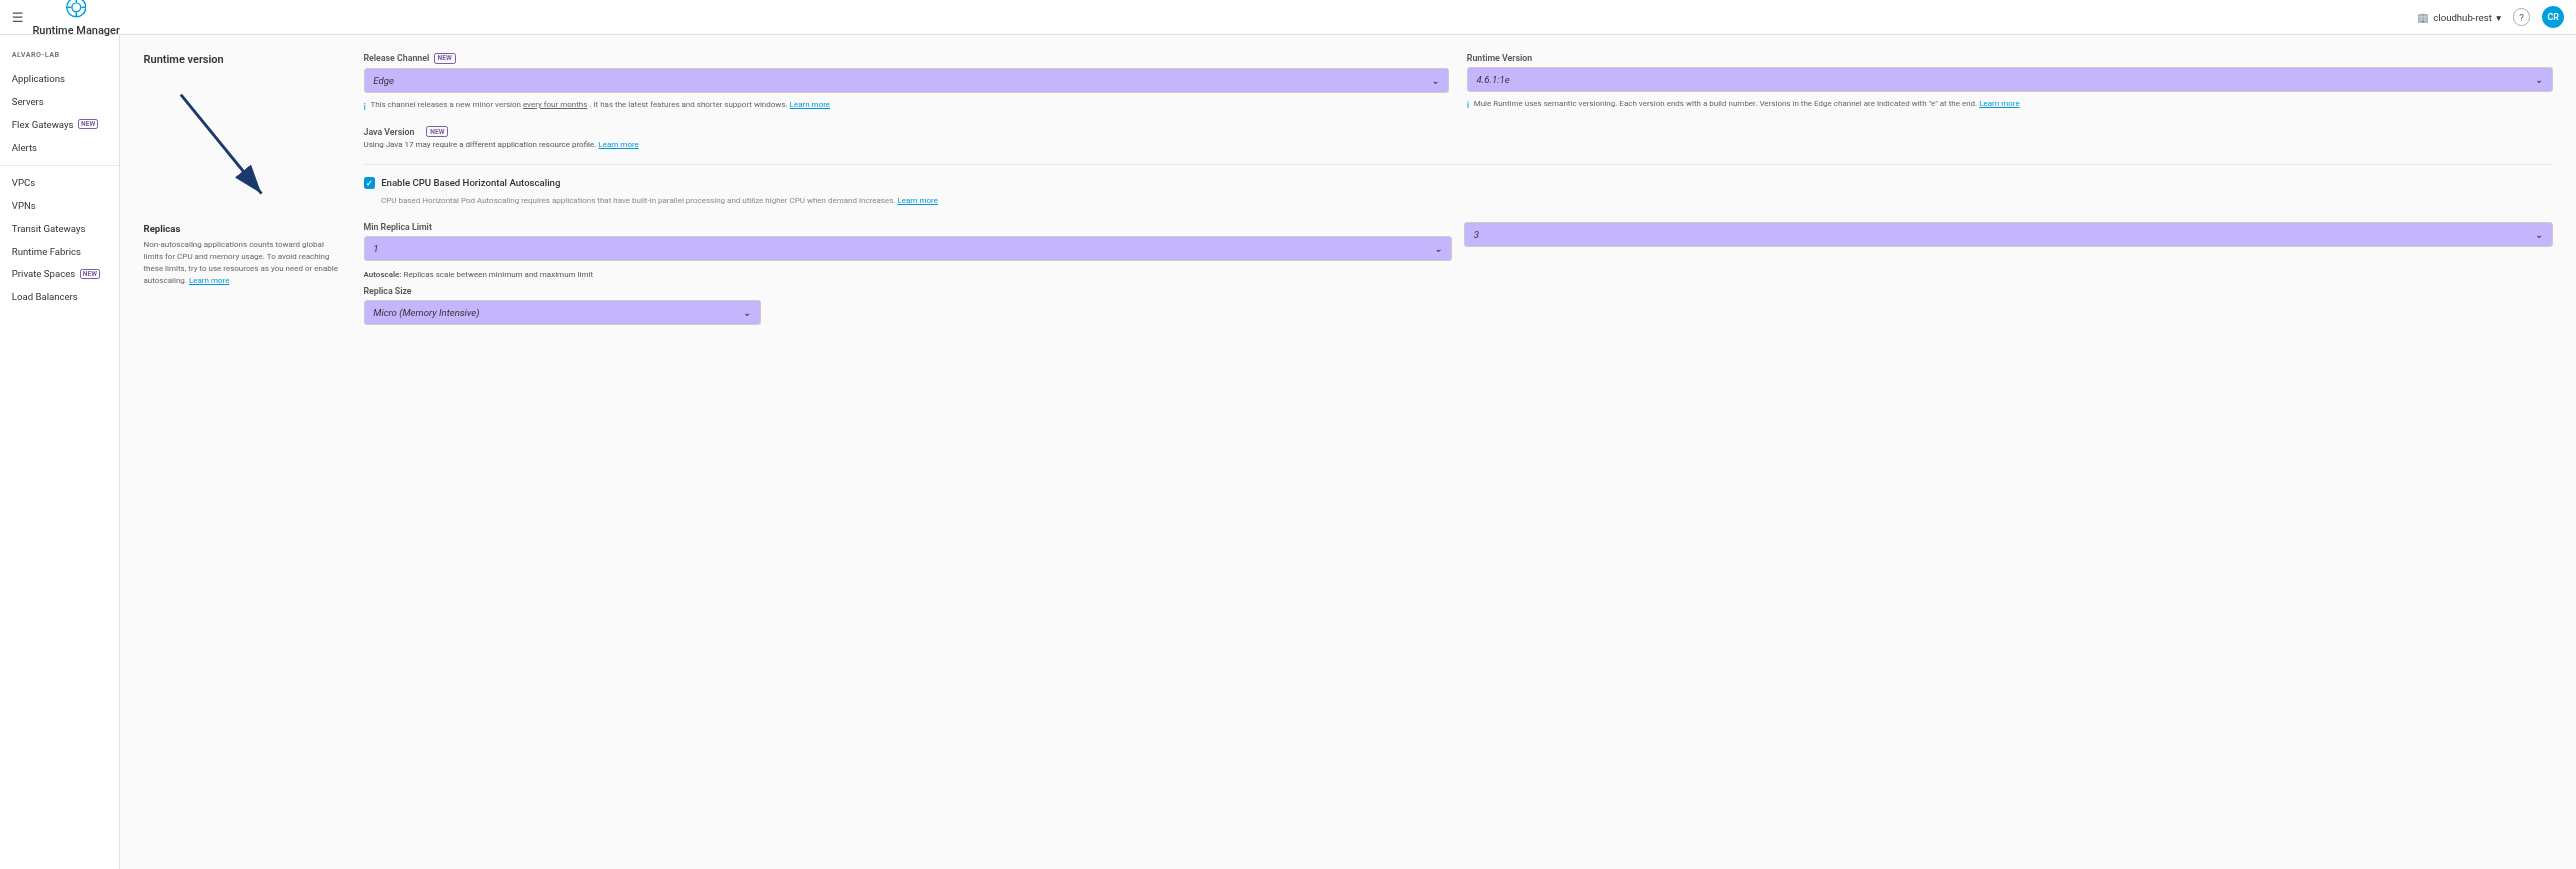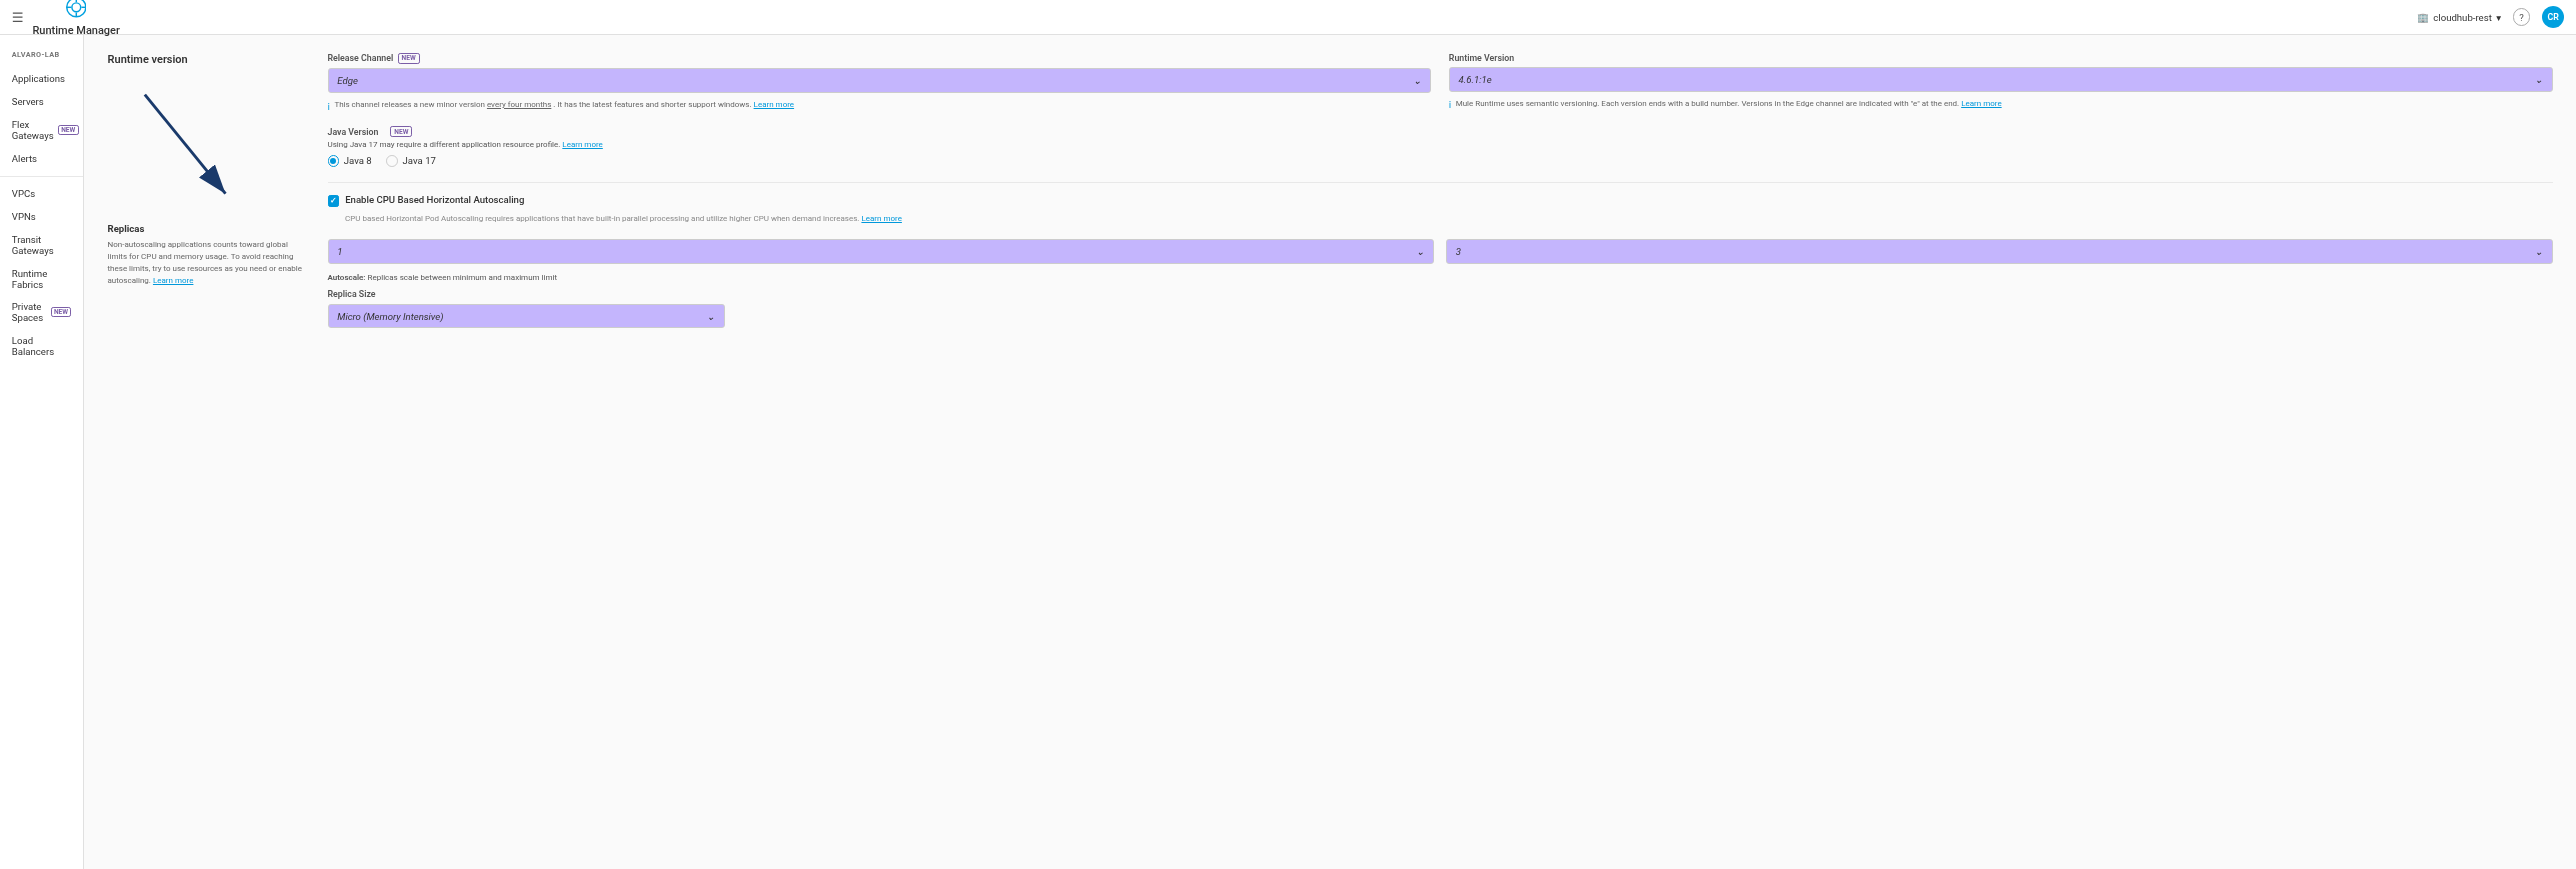--- a/index.html
+++ b/index.html
@@ -18,21 +18,21 @@
     .nav-right { margin-left: auto; display: flex; align-items: center; gap: 11.8px; }
     .nav-env { display: flex; align-items: center; gap: 4.4px; font-size: 9.6px; color: #333; cursor: pointer; }
     .nav-help { width: 17.6px; height: 17.6px; border-radius: 50%; border: 0.7px solid #aaa; display: flex; align-items: center; justify-content: center; cursor: pointer; color: #555; font-size: 9.6px; }
     .nav-avatar { width: 22px; height: 22px; border-radius: 50%; background: #00A0DF; color: white; display: flex; align-items: center; justify-content: center; font-size: 8.8px; font-weight: 600; cursor: pointer; }
 
     
     .layout { display: flex; margin-top: 35px; height: calc(100vh - 35px); }
 
     
     .sidebar {
-      width: 84px; background: #fff; border-right: 0.7px solid #e0e0e0;
+      width: 120px; background: #fff; border-right: 0.7px solid #e0e0e0;
       display: flex; flex-direction: column; padding-top: 8.8px; flex-shrink: 0;
     }
     .sidebar-workspace {
       font-size: 7.3px; font-weight: 700; color: #777; letter-spacing: 0.4px;
       padding: 5.9px 11.8px 8.8px; text-transform: uppercase;
     }
     .sidebar-item {
       display: flex; align-items: center; gap: 4.4px;
       padding: 5.9px 11.8px; font-size: 9.6px; color: #333; cursor: pointer;
       text-decoration: none;
@@ -260,50 +260,39 @@
 
         <div class="java-section">
           <div class="java-label">
             <span>Java Version</span>
             <span class="badge-new-inline">New</span>
           </div>
           <div class="java-info">
             <span>Using Java 17 may require a different application resource profile.</span>
             <span> </span><span class="link">Learn more</span>
           </div>
-          <div class="radio-group">
-            <div class="radio-option">
-              <div class="radio-circle selected">
-                <div class="radio-dot"></div>
-              </div>
-              <span>Java 8</span>
-            </div>
-            <div class="radio-option">
-              <div class="radio-circle"></div>
-              <span>Java 17</span>
-            </div>
-          </div>
         </div>
 
         <div style="margin-top: 11.8px; margin-bottom: 14.7px; border-top: 0.7px solid #e8e8e8; padding-top: 11.8px;">
           <div class="checkbox-row">
             <div class="checkbox-box">
               <span class="checkbox-check">✓</span>
             </div>
             <span class="checkbox-label">Enable CPU Based Horizontal Autoscaling</span>
           </div>
           <div class="checkbox-sub">
             <span>CPU based Horizontal Pod Autoscaling requires applications that have built-in parallel processing and utilize higher CPU when demand increases.</span>
             <span> </span><span class="link">Learn more</span>
           </div>
         </div>
 
         <div class="replica-grid">
 
           <div>
+            <div class="field-label">Min Replica Limit</div>
             <div class="select-field">
               <span>1</span>
               <span>⌄</span>
             </div>
           </div>
 
           <div>
             <div class="select-field">
               <span>3</span>
               <span>⌄</span>

